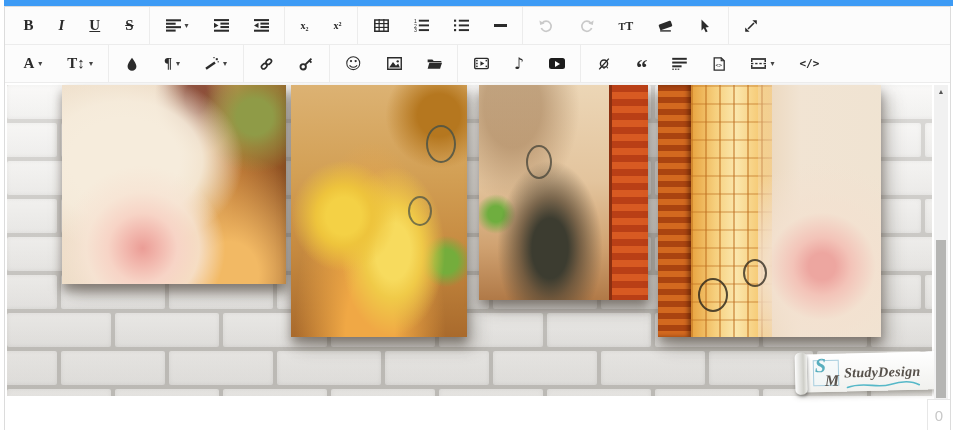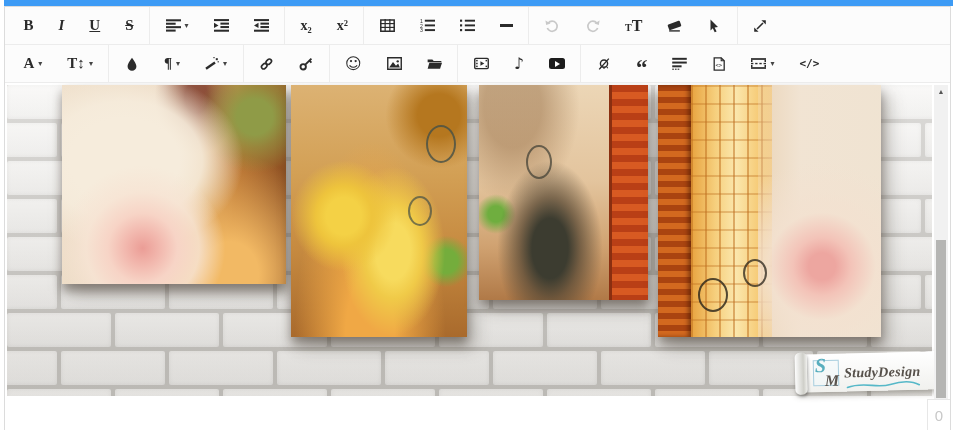--- a/index.html
+++ b/index.html
@@ -17,22 +17,22 @@
   .tb-row{height:37px;display:flex;align-items:stretch;padding:0 6px;background:#fcfcfc;
           border-bottom:1px solid #ececec;}
   .tb-btn{display:flex;align-items:center;padding:0 12.5px;cursor:pointer;color:#2b2b2b;}
   .tb-btn.disabled{color:#c9c9c9;cursor:default;}
   .sep{width:1px;background:#ececec;align-self:stretch;margin:0 3px;}
   .caret{font-size:8px;color:#444;margin-left:4px;line-height:1;}
   .txt-ic{font-family:"Liberation Serif",serif;font-size:15px;line-height:1;font-weight:bold;}
   .txt-ic.it{font-style:italic;}
   .txt-ic.un{text-decoration:underline;}
   .txt-ic.st{text-decoration:line-through;}
-  .txt-ic.sub,.txt-ic.sup{font-size:14px;}
-  .txt-ic.tt{display:block;font-size:16px;}
+  .txt-ic.sub,.txt-ic.sup{font-size:10px;}
+  .txt-ic.tt{display:block;font-size:12px;}
   .txt-ic.tt::first-letter{font-size:10px;}
   .txt-ic.big-quote{font-size:23px;line-height:.4;position:relative;top:4px;}
   .txt-ic.smiley{font-weight:normal;font-size:16px;font-family:"DejaVu Sans",sans-serif;}
   .txt-ic.note{font-weight:normal;font-size:16px;font-family:"DejaVu Sans",sans-serif;}
   .txt-ic.code{font-family:"DejaVu Sans Mono",monospace;font-size:11px;}
   .svg-ic{display:block;}
   .svg-ic *{vector-effect:non-scaling-stroke;}
   .hr-bar{display:block;width:13px;height:3px;background:currentColor;}
   .yt{display:block;width:16px;height:11px;background:#1c1c1c;border-radius:2.5px;position:relative;}
   .yt::after{content:"";position:absolute;left:6px;top:2.5px;border-left:5px solid #fff;

